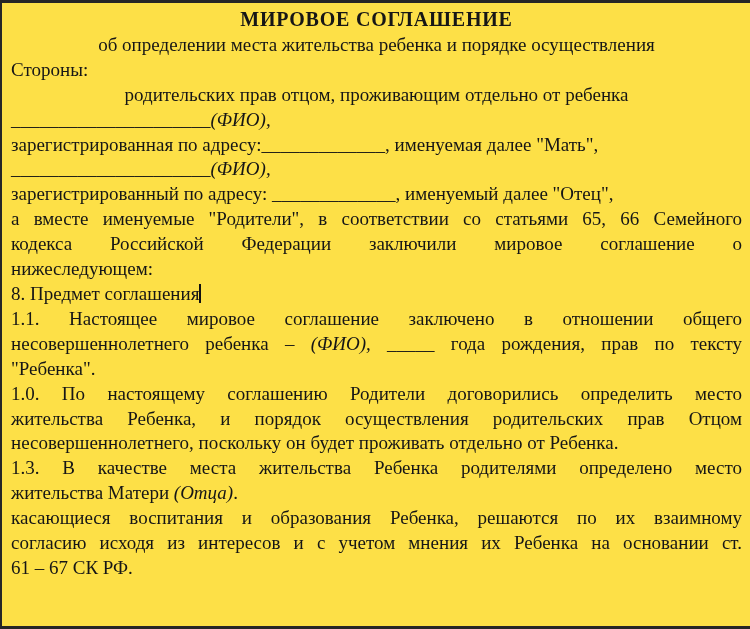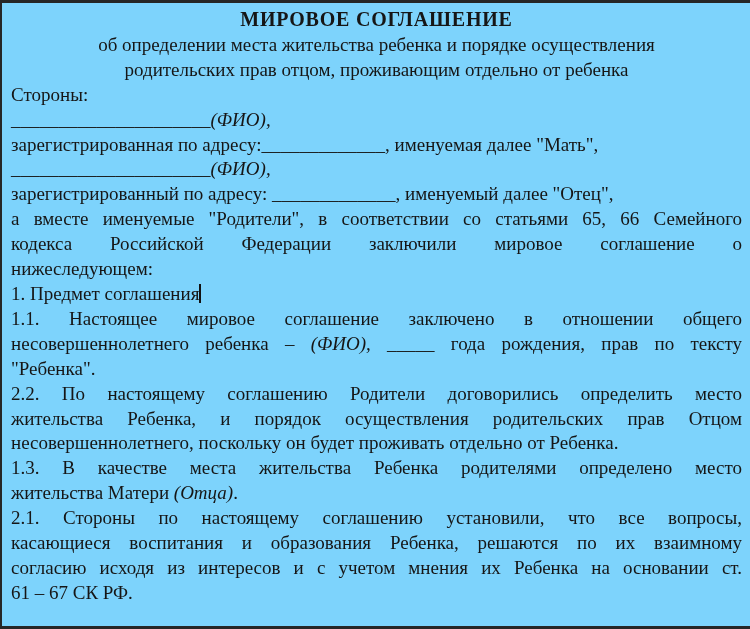--- a/index.html
+++ b/index.html
@@ -5,21 +5,21 @@
   html, body {
     margin: 0;
     padding: 0;
     background: #ffffff;
   }
   .page {
     position: relative;
     width: 750px;
     height: 629px;
     box-sizing: border-box;
-    background: #7dd3fc;
+    background: #fde047;
     border-top: 3px solid #262626;
     border-left: 2px solid #262626;
     border-bottom: 3px solid #262626;
     padding: 4px 8px 0 9px;
     overflow: hidden;
     font-family: "Liberation Serif", "DejaVu Serif", serif;
     font-size: 19px;
     line-height: 24.9px;
     color: #161616;
   }
@@ -51,58 +51,57 @@
 </style>
 </head>
 <body>
 
 <div class="page">
 
   <div class="line center"><span class="title-text">МИРОВОЕ СОГЛАШЕНИЕ</span></div>
 
   <div class="line center"><span>об определении места жительства ребенка и порядке осуществления</span></div>
 
+  <div class="line"><span>Стороны:</span></div>
+
   <div class="line center"><span>родительских прав отцом, проживающим отдельно от ребенка</span></div>
-
-  <div class="line"><span>Стороны:</span></div>
 
   <div class="line"><span>_____________________</span><span class="it">(ФИО),</span></div>
 
   <div class="line"><span>зарегистрированная по адресу:</span><span>_____________</span><span>, именуемая далее "Мать",</span></div>
 
   <div class="line"><span>_____________________</span><span class="it">(ФИО),</span></div>
 
   <div class="line"><span>зарегистрированный по адресу: </span><span>_____________</span><span>, именуемый далее "Отец",</span></div>
 
   <div class="line stretch"><span>а вместе именуемые "Родители", в соответствии со статьями 65, 66 Семейного</span></div>
 
   <div class="line stretch"><span>кодекса Российской Федерации заключили мировое соглашение о</span></div>
 
   <div class="line"><span>нижеследующем:</span></div>
 
-  <div class="line"><span>1. Предмет соглашения</span><span class="cursor"></span></div>
+  <div class="line"><span>8. Предмет соглашения</span><span class="cursor"></span></div>
 
   <div class="line stretch"><span>1.1. Настоящее мировое соглашение заключено в отношении общего</span></div>
 
   <div class="line stretch"><span>несовершеннолетнего ребенка – </span><span class="it">(ФИО),</span><span> _____ года рождения, прав по тексту</span></div>
 
   <div class="line"><span>"Ребенка".</span></div>
 
-  <div class="line stretch"><span>2.2. По настоящему соглашению Родители договорились определить место</span></div>
+  <div class="line stretch"><span>1.0. По настоящему соглашению Родители договорились определить место</span></div>
 
   <div class="line stretch"><span>жительства Ребенка, и порядок осуществления родительских прав Отцом</span></div>
 
   <div class="line"><span>несовершеннолетнего, поскольку он будет проживать отдельно от Ребенка.</span></div>
 
   <div class="line stretch"><span>1.3. В качестве места жительства Ребенка родителями определено место</span></div>
 
   <div class="line"><span>жительства Матери </span><span class="it">(Отца)</span><span>.</span></div>
 
 
-  <div class="line stretch"><span>2.1. Стороны по настоящему соглашению установили, что все вопросы,</span></div>
 
   <div class="line stretch"><span>касающиеся воспитания и образования Ребенка, решаются по их взаимному</span></div>
 
   <div class="line stretch"><span>согласию исходя из интересов и с учетом мнения их Ребенка на основании ст.</span></div>
 
   <div class="line"><span>61 – 67 СК РФ.</span></div>
 
 </div>
 
 </body></html>

